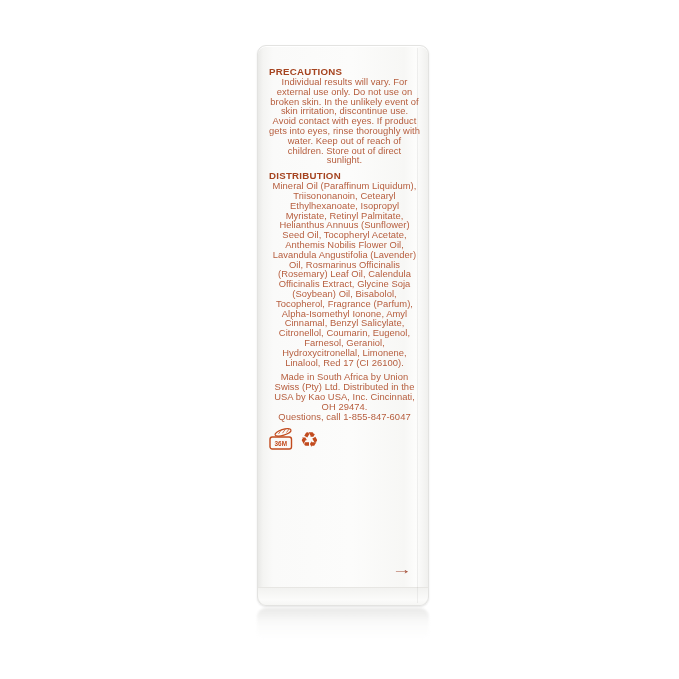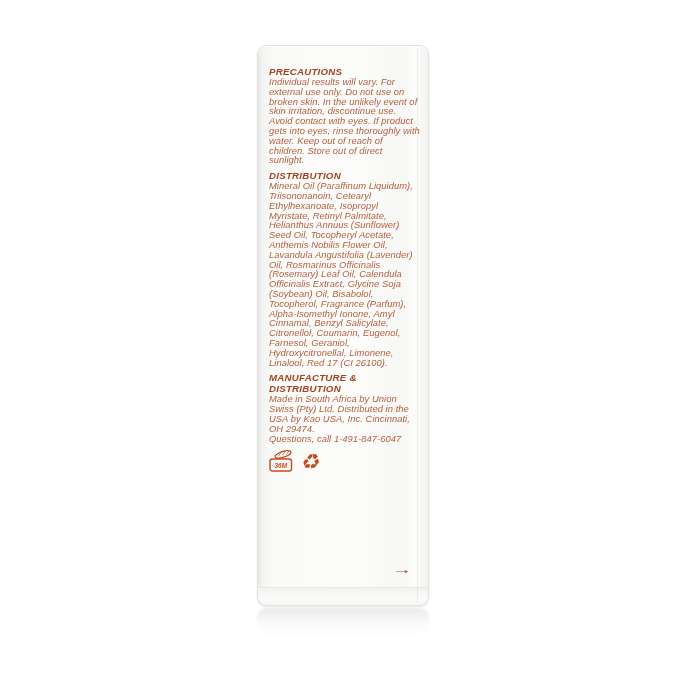--- a/index.html
+++ b/index.html
@@ -7,21 +7,20 @@
     padding: 0;
     background: #ffffff;
     font-family: "Liberation Sans", sans-serif;
   }
   .scene {
     position: relative;
     width: 568px;
     height: 679px;
     background: #ffffff;
     overflow: hidden;
-    font-style: italic;
   }
   .box {
     position: absolute;
     left: 257px;
     top: 45px;
     width: 172px;
     height: 561px;
     border: 1px solid #e3e3e1;
     border-radius: 9px;
     box-sizing: border-box;
@@ -71,21 +70,21 @@
   }
   .panel-text section { margin: 0 0 5px 0; }
   .panel-text h3 {
     margin: 0;
     font-size: 9.7px;
     line-height: 11px;
     font-weight: bold;
     color: #a5431f;
     letter-spacing: 0.25px;
   }
-  .panel-text p { margin: 0; }
+  .panel-text p { margin: 0; text-align: center; }
   .phone-line { margin-top: 0; }
   .symbols-row {
     margin-top: 6px;
     display: flex;
     align-items: flex-end;
     gap: 4px;
     color: #bf4c20;
   }
   .recycle-glyph {
     font-size: 21px;
@@ -115,23 +114,22 @@
         <h3>PRECAUTIONS</h3>
         <p>Individual results will vary. For external use only. Do not use on broken skin. In the unlikely event of skin irritation, discontinue use. Avoid contact with eyes. If product gets into eyes, rinse thoroughly with water. Keep out of reach of children. Store out of direct sunlight.</p>
       </section>
 
       <section>
         <h3>DISTRIBUTION</h3>
         <p>Mineral Oil (Paraffinum Liquidum), Triisononanoin, Cetearyl Ethylhexanoate, Isopropyl Myristate, Retinyl Palmitate, Helianthus Annuus (Sunflower) Seed Oil, Tocopheryl Acetate, Anthemis Nobilis Flower Oil, Lavandula Angustifolia (Lavender) Oil, Rosmarinus Officinalis (Rosemary) Leaf Oil, Calendula Officinalis Extract, Glycine Soja (Soybean) Oil, Bisabolol, Tocopherol, Fragrance (Parfum), Alpha-Isomethyl Ionone, Amyl Cinnamal, Benzyl Salicylate, Citronellol, Coumarin, Eugenol, Farnesol, Geraniol, Hydroxycitronellal, Limonene, Linalool, Red 17 (CI 26100).</p>
       </section>
 
       <section>
-        <h3>MANUFACTURE &amp; DISTRIBUTION</h3>
         <p>Made in South Africa by Union Swiss (Pty) Ltd. Distributed in the USA by Kao USA, Inc. Cincinnati, OH 29474.</p>
-        <p class="phone-line">Questions, call 1-491-847-6047</p>
+        <p class="phone-line">Questions, call 1-855-847-6047</p>
       </section>
 
       <div class="symbols-row">
         <svg width="27" height="23" viewBox="0 0 27 23">
           <g fill="none" stroke="#c24b1e">
             <ellipse cx="14" cy="5.4" rx="8.3" ry="2.9" transform="rotate(-17 14 5.4)" stroke-width="1.2"></ellipse>
             <line x1="9.5" y1="6.9" x2="12.5" y2="2.6" stroke-width="0.8"></line>
             <line x1="13.5" y1="6.2" x2="16.5" y2="1.9" stroke-width="0.8"></line>
             <line x1="17.5" y1="5.5" x2="20" y2="2.1" stroke-width="0.8"></line>
             <rect x="1" y="10" width="21.5" height="12" rx="2.2" stroke-width="1.4"></rect>

